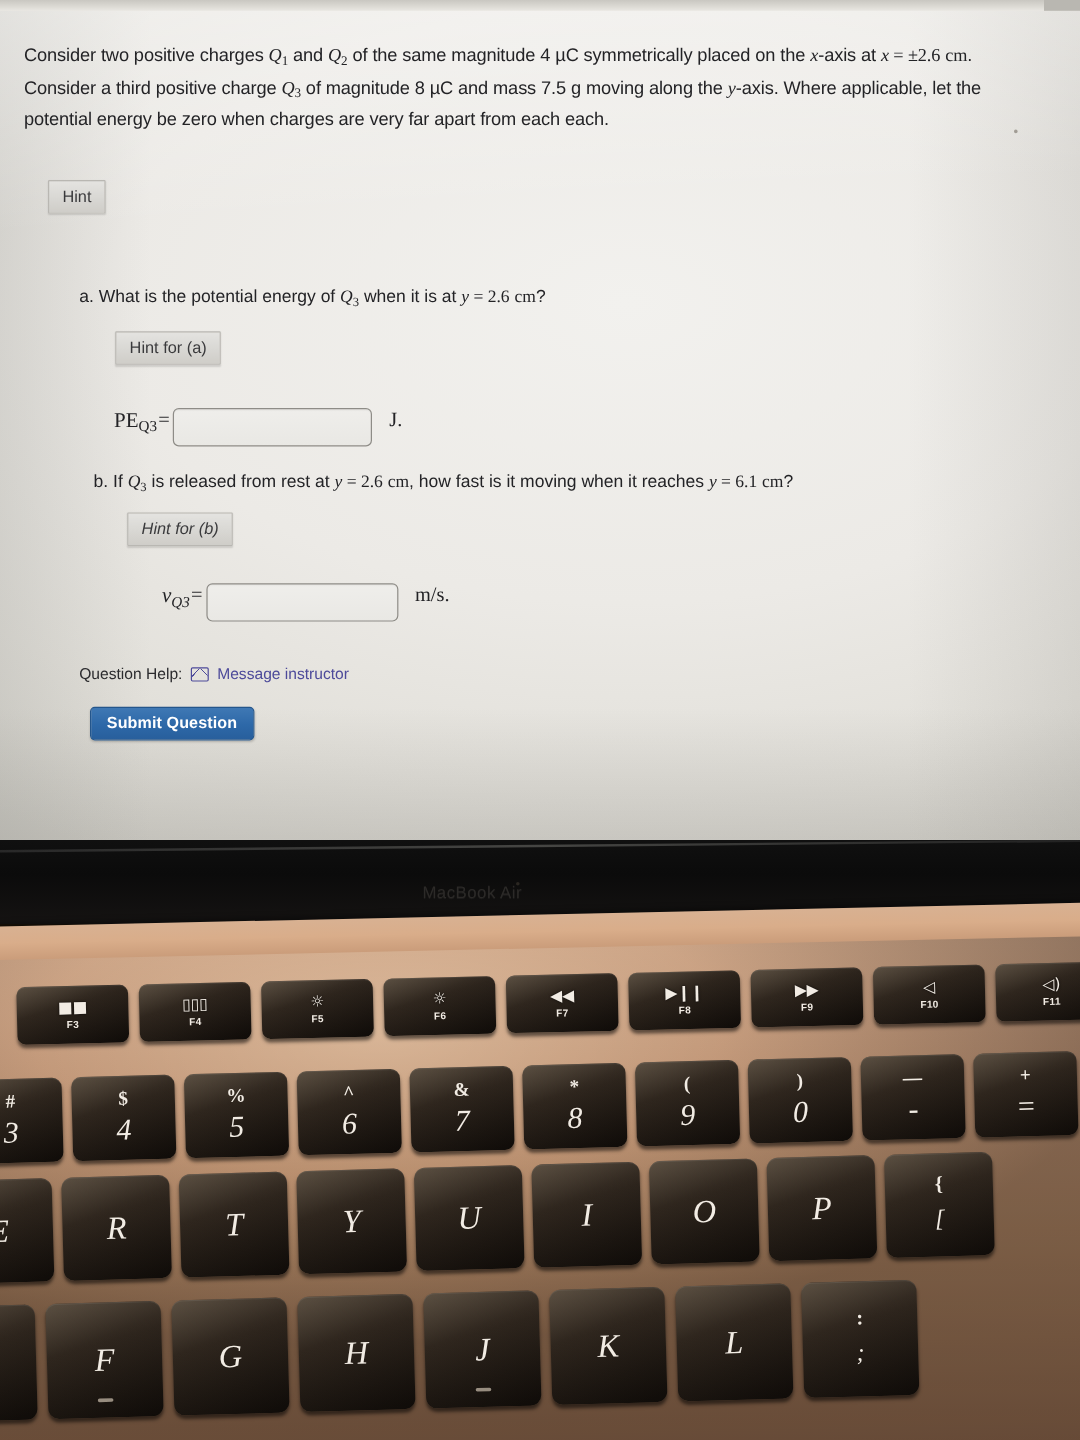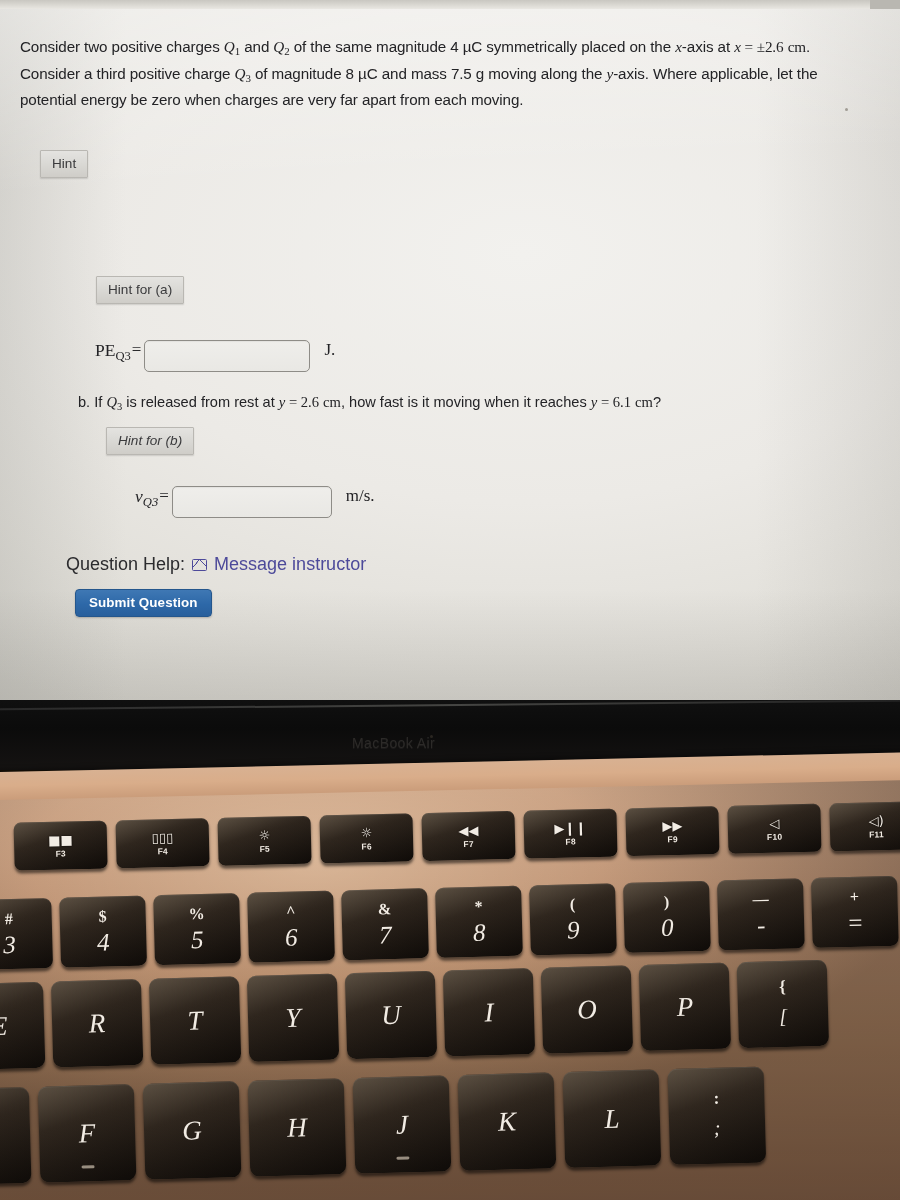--- a/index.html
+++ b/index.html
@@ -98,21 +98,21 @@
   }
   #row-v .ans-input{width:154px;}
   .ans-unit{
     font-family:"Liberation Serif",serif;font-size:17px;color:#232326;
     margin-left:14px;white-space:nowrap;
   }
 
   
   #qhelp{
     position:absolute;left:66px;top:545px;
-    font-size:18px;color:#2b2b2e;display:flex;align-items:center;gap:7px;
+    font-size:13px;color:#2b2b2e;display:flex;align-items:center;gap:7px;
   }
   #qhelp .link{color:#4d4a9a;}
   .env{
     display:inline-block;width:13px;height:10px;border:1.4px solid #4d4a9a;
     border-radius:1.5px;position:relative;
   }
   .env:before{
     content:"";position:absolute;left:0;top:0;width:100%;height:100%;
     background:
       linear-gradient(to bottom right, transparent 44%, #4d4a9a 45%, #4d4a9a 52%, transparent 53%) no-repeat left top/50% 70%,
@@ -232,25 +232,28 @@
 
 <div id="screen">
   <div id="screen-top-sliver"></div>
 
   <div class="page">
 
     <div class="stem">
       <span>Consider two positive charges </span><span class="mathi">Q</span><span class="subr">1</span><span> and </span><span class="mathi">Q</span><span class="subr">2</span><span> of the same magnitude 4 µC symmetrically placed on the </span><span class="mathi">x</span><span>-axis</span>
       <span>at </span><span class="mathi">x</span><span class="mathr"> = ±2.6</span>&nbsp;<span class="mathr">cm</span><span>. Consider a third positive charge </span><span class="mathi">Q</span><span class="subr">3</span><span> of magnitude 8 µC and mass 7.5 g moving along the</span>
       <span class="mathi">y</span><span>-axis. Where applicable, let the potential energy be zero when charges are very far apart from each</span>
-      <span>moving.</span>
+      <span>each.</span>
     </div>
 
     <div id="hint-main" class="gbtn">Hint</div>
 
+    <div id="part-a-text" class="part-line">
+      <span>a. </span><span>What is the potential energy of </span><span class="mathi">Q</span><span class="subr">3</span><span> when it is at </span><span class="mathi">y</span><span class="mathr"> = 2.6</span>&nbsp;<span class="mathr">cm</span><span>?</span>
+    </div>
     <div id="hint-a" class="gbtn">Hint for (a)</div>
 
     <div id="row-pe" class="ans-row">
       <span class="ans-label"><span>PE</span><span class="subr">Q3</span></span>
       <span class="eq">=</span>
       <input class="ans-input" type="text" placeholder="" style="">
       <span class="ans-unit">J.</span>
     </div>
 
     <div id="part-b-text" class="part-line">

